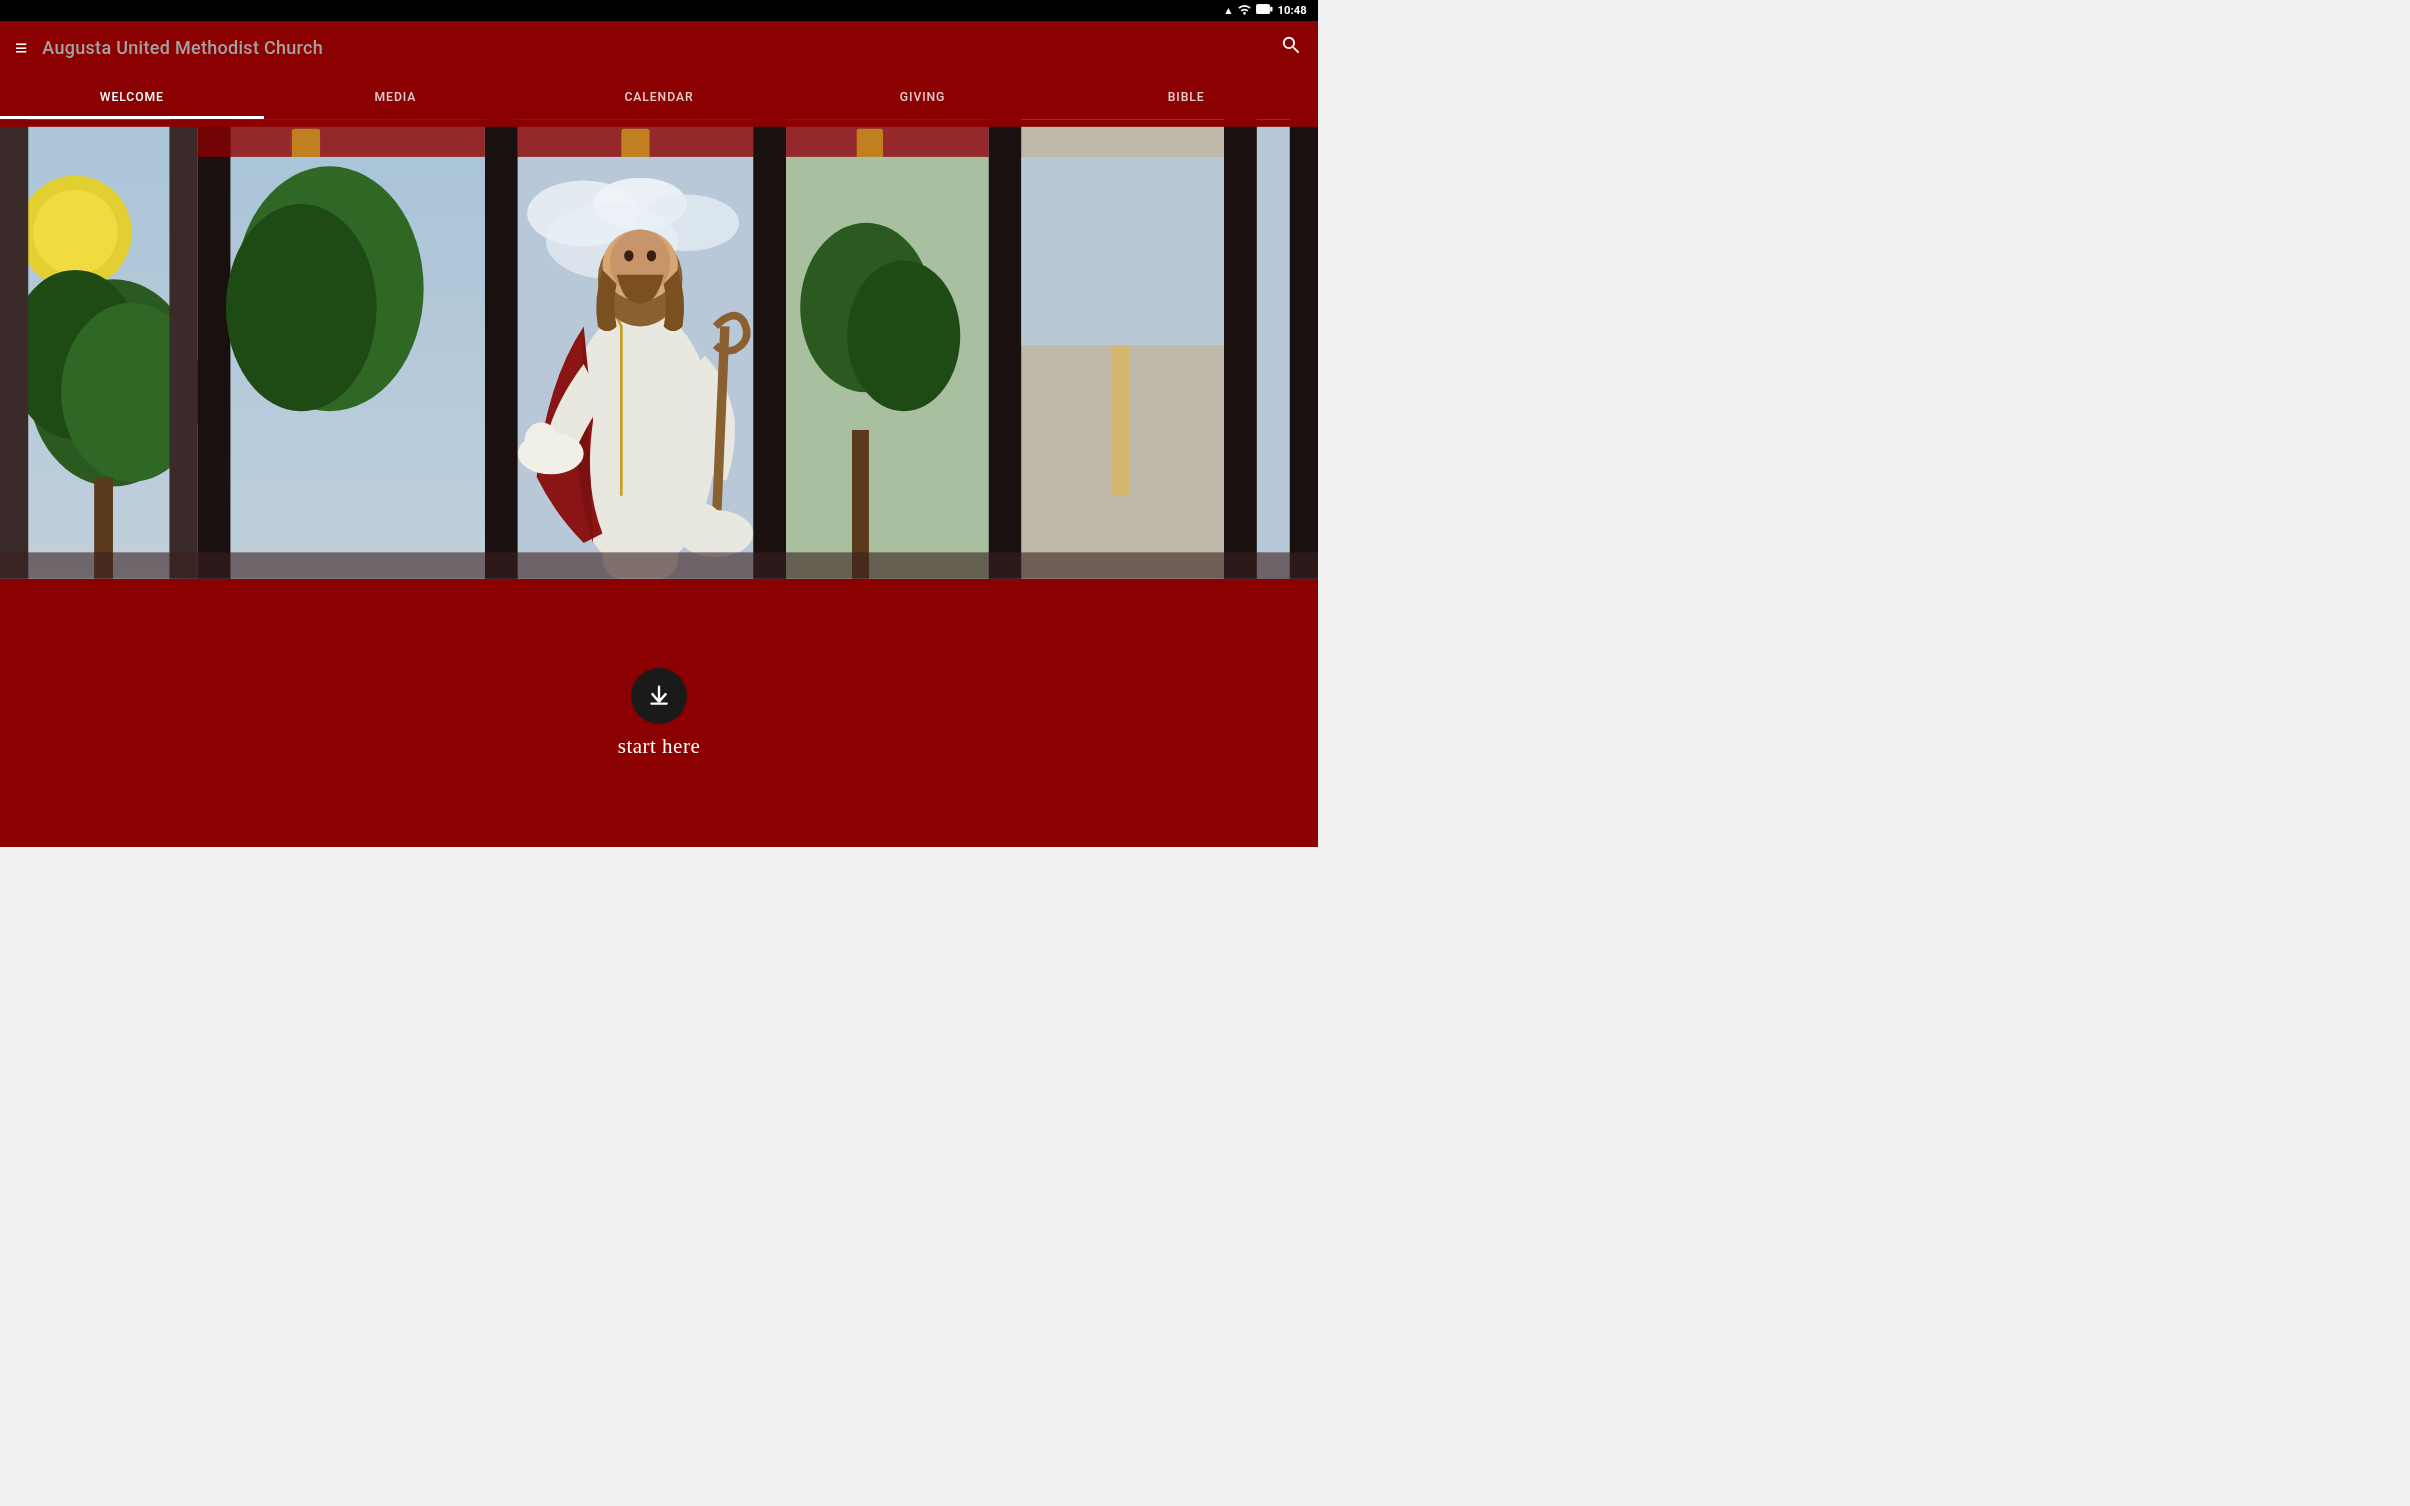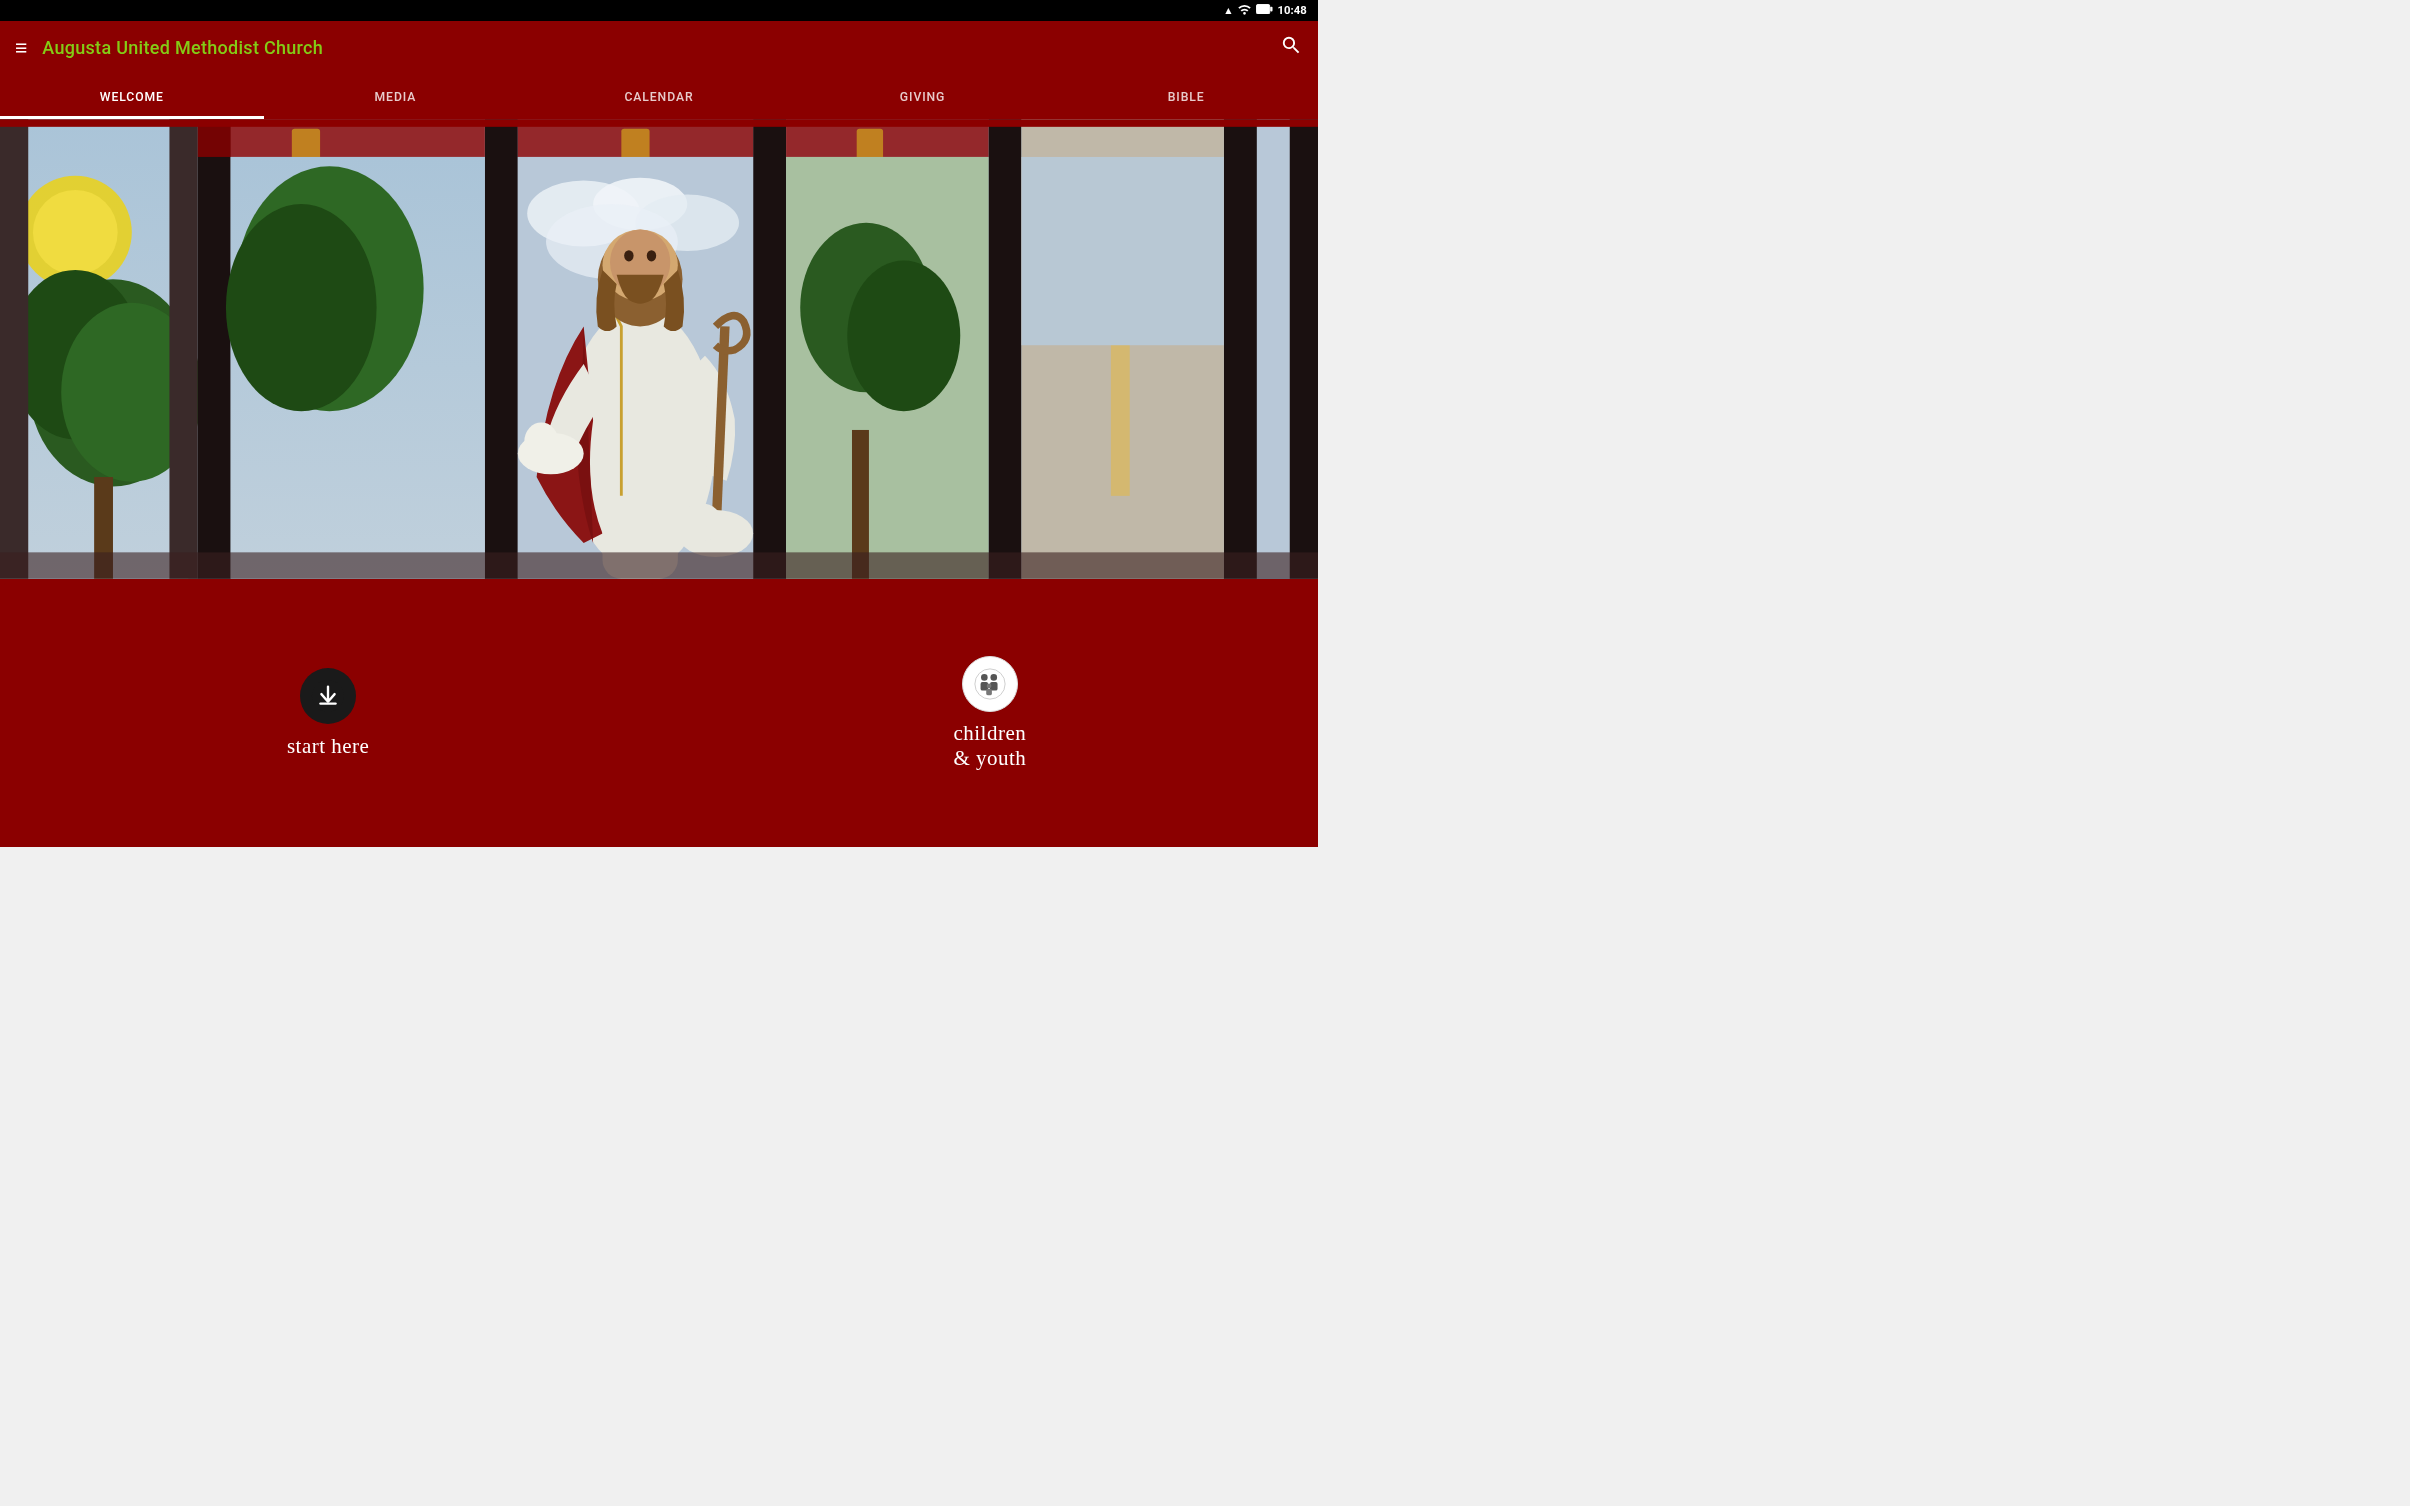--- a/index.html
+++ b/index.html
@@ -49,21 +49,21 @@
       display: flex;
       align-items: center;
       gap: 15px;
     }
     .hamburger-icon {
       color: #fff;
       font-size: 21px;
       cursor: pointer;
     }
     .app-title {
-      color: #84cc16;
+      color: #a3a3a3;
       font-size: 18px;
       font-weight: 500;
       letter-spacing: 0.3px;
     }
     .search-icon-btn {
       color: #fff;
       font-size: 21px;
       cursor: pointer;
     }
 
@@ -345,32 +345,16 @@
         <circle cx="18" cy="18" r="17" fill="#1a1a1a" stroke="none"></circle>
         <path d="M18 8v14M11 16l7 8 7-8" stroke="white" stroke-width="2.5" fill="none" stroke-linecap="round" stroke-linejoin="round"></path>
         <line x1="10" y1="26" x2="26" y2="26" stroke="white" stroke-width="2.5" stroke-linecap="round"></line>
       </svg>
     </div>
     <span class="tile-label">start here</span>
   </div>
 
 
 
-  <div class="tile">
-    <div class="tile-icon-circle white-bg">
-      <svg class="icon-svg" viewBox="0 0 36 36">
-        <circle cx="18" cy="18" r="16" fill="white" stroke="#ccc" stroke-width="1"></circle>
-
-        <circle cx="12" cy="11" r="3.5" fill="#555"></circle>
-        <rect x="8" y="16" width="8" height="9" rx="2" fill="#555"></rect>
-        <circle cx="22" cy="11" r="3.5" fill="#555"></circle>
-        <rect x="18" y="16" width="8" height="9" rx="2" fill="#555"></rect>
-
-        <circle cx="17" cy="20" r="2.5" fill="#777"></circle>
-        <rect x="14" y="23" width="6" height="7" rx="2" fill="#777"></rect>
-      </svg>
-    </div>
-    <span class="tile-label">children<br>&amp; youth</span>
-  </div>
 
 
 </div>
 
 
 </body></html>

